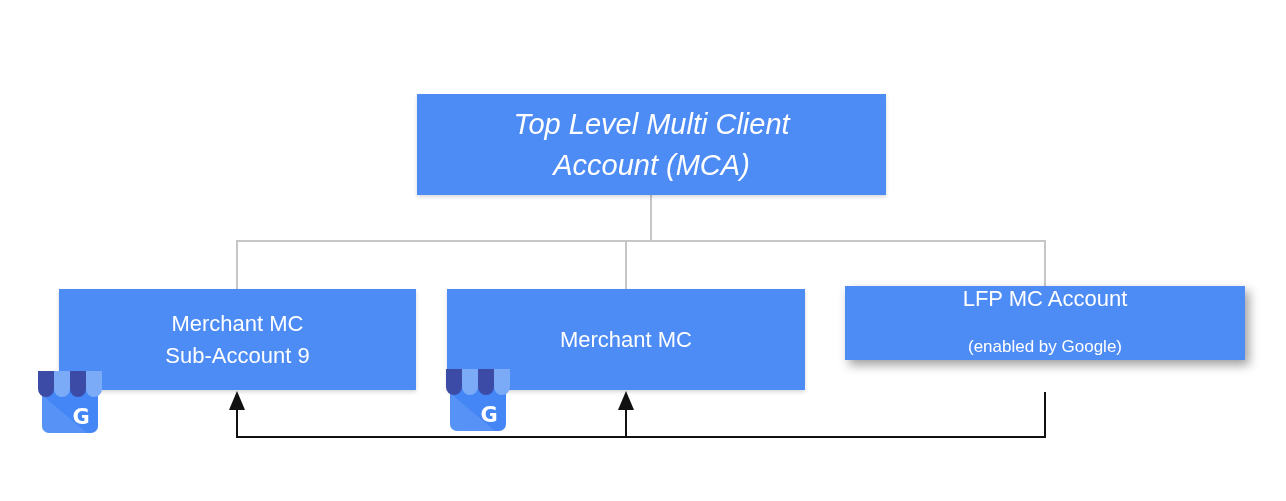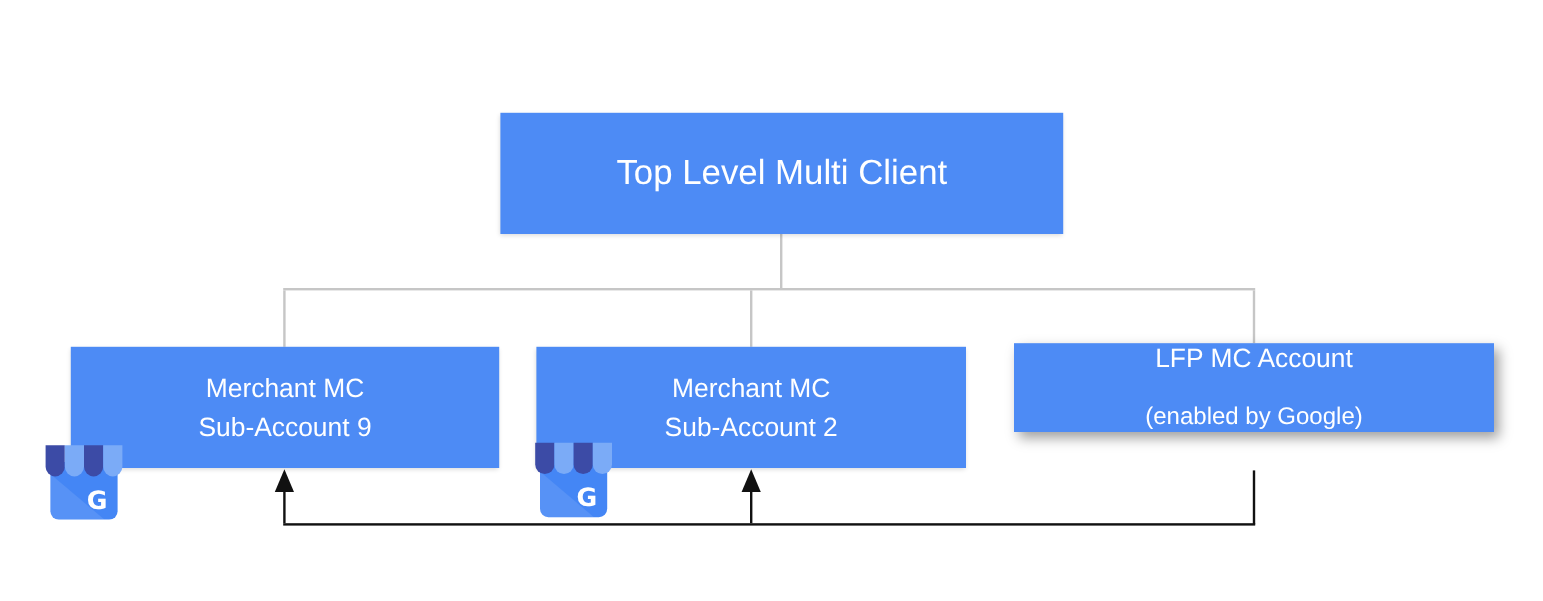--- a/index.html
+++ b/index.html
@@ -31,29 +31,29 @@
     display: flex;
     flex-direction: column;
     align-items: center;
     justify-content: center;
     text-align: center;
     box-shadow: 0 2px 4px rgba(0,0,0,0.16);
   }
   .node .line { display: block; }
 
   .node-mca { left: 417px; top: 94px; width: 469px; height: 101px;
-              font-size: 29px; line-height: 41px; }
+              font-size: 29px; line-height: 41px; font-style: italic; }
   .node-sub1 { left: 59px;  top: 289px; width: 357px; height: 101px;
               font-size: 22px; line-height: 32px; }
   .node-sub2 { left: 447px; top: 289px; width: 358px; height: 101px;
               font-size: 22px; line-height: 32px; }
   .node-lfp  { left: 845px; top: 286px; width: 400px; height: 74px;
               font-size: 22px; line-height: 32px;
               box-shadow: 4px 5px 10px rgba(0,0,0,0.38); }
-  .node-lfp .line2 { font-size: 20px; margin-top: 16px; }
+  .node-lfp .line2 { font-size: 17px; margin-top: 16px; }
 
   .tree-line { position: absolute; background: var(--tree-line); }
   .tl-v-top { left: 650px; top: 195px; width: 2px; height: 46px; }
   .tl-h     { left: 236px; top: 240px; width: 810px; height: 2px; }
   .tl-v1    { left: 236px; top: 242px; width: 2px; height: 47px; }
   .tl-v2    { left: 625px; top: 242px; width: 2px; height: 47px; }
   .tl-v3    { left: 1044px; top: 242px; width: 2px; height: 44px; }
 
   .feed-line { position: absolute; background: var(--feed-line); }
   .fl-v-lfp { left: 1044px; top: 392px; width: 2px; height: 45px; }
@@ -99,30 +99,30 @@
 
   <div class="feed-line fl-v-lfp"></div>
   <div class="feed-line fl-h"></div>
   <div class="feed-line fl-v1"></div>
   <div class="feed-line fl-v2"></div>
   <div class="arrowhead ah-1"></div>
   <div class="arrowhead ah-2"></div>
 
   <div class="node node-mca">
     <span class="line line1">Top Level Multi Client</span>
+    <span class="line line2">Account (MCA)</span>
   </div>
 
   <div class="node node-sub1">
     <span class="line line1">Merchant MC</span>
     <span class="line line2">Sub-Account 9</span>
   </div>
 
   <div class="node node-sub2">
     <span class="line line1">Merchant MC</span>
-    <span class="line line2">Sub-Account 2</span>
   </div>
 
   <div class="node node-lfp">
     <span class="line line1">LFP MC Account</span>
     <span class="line line2">(enabled by Google)</span>
   </div>
 
   <svg class="gmb-icon gmb-1" viewBox="0 0 66 68">
     <rect class="gmb-body-rect" x="5" y="18" width="56" height="48" rx="7"></rect>
     <path class="gmb-fold" d="M5,28 L50,66 L12,66 A7,7 0 0 1 5,59 Z"></path>

